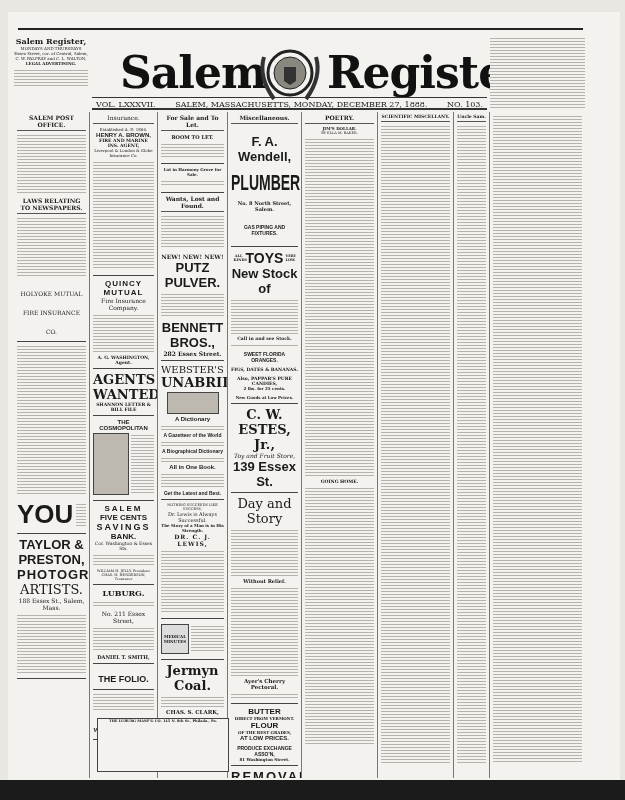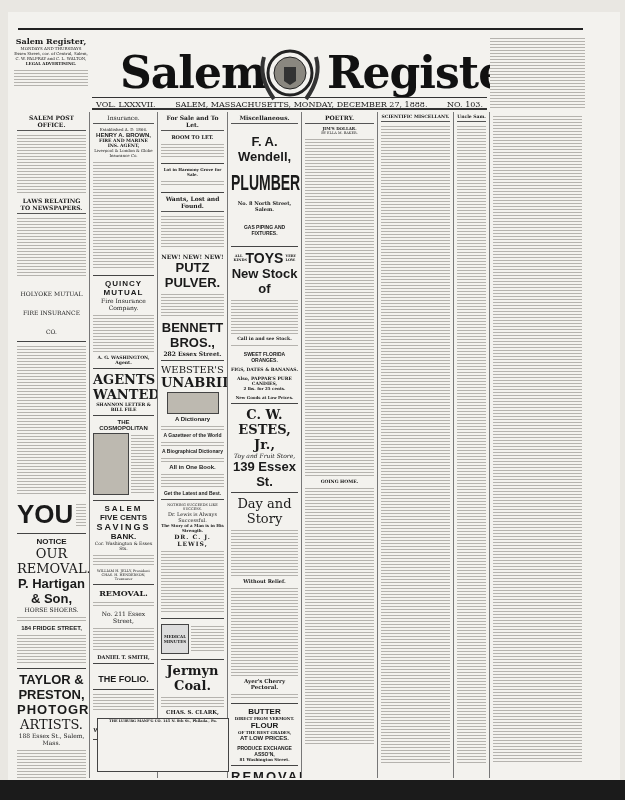--- a/index.html
+++ b/index.html
@@ -62,29 +62,20 @@
   <div class="filler" style="height:60px"></div>
   <div class="colhead s6">LAWS RELATING TO NEWSPAPERS.</div>
   <div class="filler" style="height:60px"></div>
   <div class="ad"><span class="s6">HOLYOKE MUTUAL FIRE INSURANCE CO.</span></div>
   <div class="filler" style="height:150px"></div>
   <div class="ad" style="display:flex;align-items:center;">
       <span class="big s26">YOU</span>
       <div class="filler" style="flex:1;height:26px;margin-left:3px"></div>
     </div>
   <div class="ad">
-    <div class="big s8">NOTICE</div>
-    <div class="s7">OUR REMOVAL.</div>
-    <div class="big s7">P. Hartigan &amp; Son,</div>
-    <div class="s6">HORSE SHOERS.</div>
-    <div class="filler" style="height:8px"></div>
-    <div class="big s6">184 FRIDGE STREET,</div>
-    <div class="filler" style="height:30px"></div>
-  </div>
-  <div class="ad">
     <div class="big s7">TAYLOR &amp; PRESTON,</div>
     <div class="big s7" style="letter-spacing:1px">PHOTOGRAPHIC</div>
     <div class="s7">ARTISTS.</div>
     <div class="s6">188 Essex St., Salem, Mass.</div>
     <div class="filler" style="height:60px"></div>
   </div>
 </div>
 
 <div class="col" style="left:90px;width:68px;">
   <div class="colhead s6" style="font-weight:normal">Insurance.</div>
@@ -116,21 +107,21 @@
     <div class="big s8" style="letter-spacing:2px">SALEM</div>
     <div class="big s8">FIVE CENTS</div>
     <div class="big s9" style="letter-spacing:2px">SAVINGS</div>
     <div class="big s8">BANK.</div>
     <div style="font-size:4.5px">Cor. Washington &amp; Essex Sts.</div>
     <div class="filler" style="height:14px"></div>
     <div style="font-size:3.5px">WILLIAM H. JELLY, President</div>
     <div style="font-size:3.5px">CHAS. H. HENDERSON, Treasurer</div>
   </div>
   <div class="ad">
-    <div class="s8" style="font-weight:bold">REMOVAL.</div>
+    <div class="s8" style="font-weight:bold">LUBURG.</div>
     <div class="filler" style="height:8px"></div>
     <div class="s6">No. 211 Essex Street,</div>
     <div class="filler" style="height:26px"></div>
     <div style="font-size:5px;font-weight:bold">DANIEL T. SMITH,</div>
   </div>
   <div class="ad"><span class="big s9">THE FOLIO.</span></div>
   <div class="filler" style="height:20px"></div>
   <div class="ad"><span style="font-size:5px;font-weight:bold">Whitney, Smith &amp; Co.</span></div>
 </div>
 

